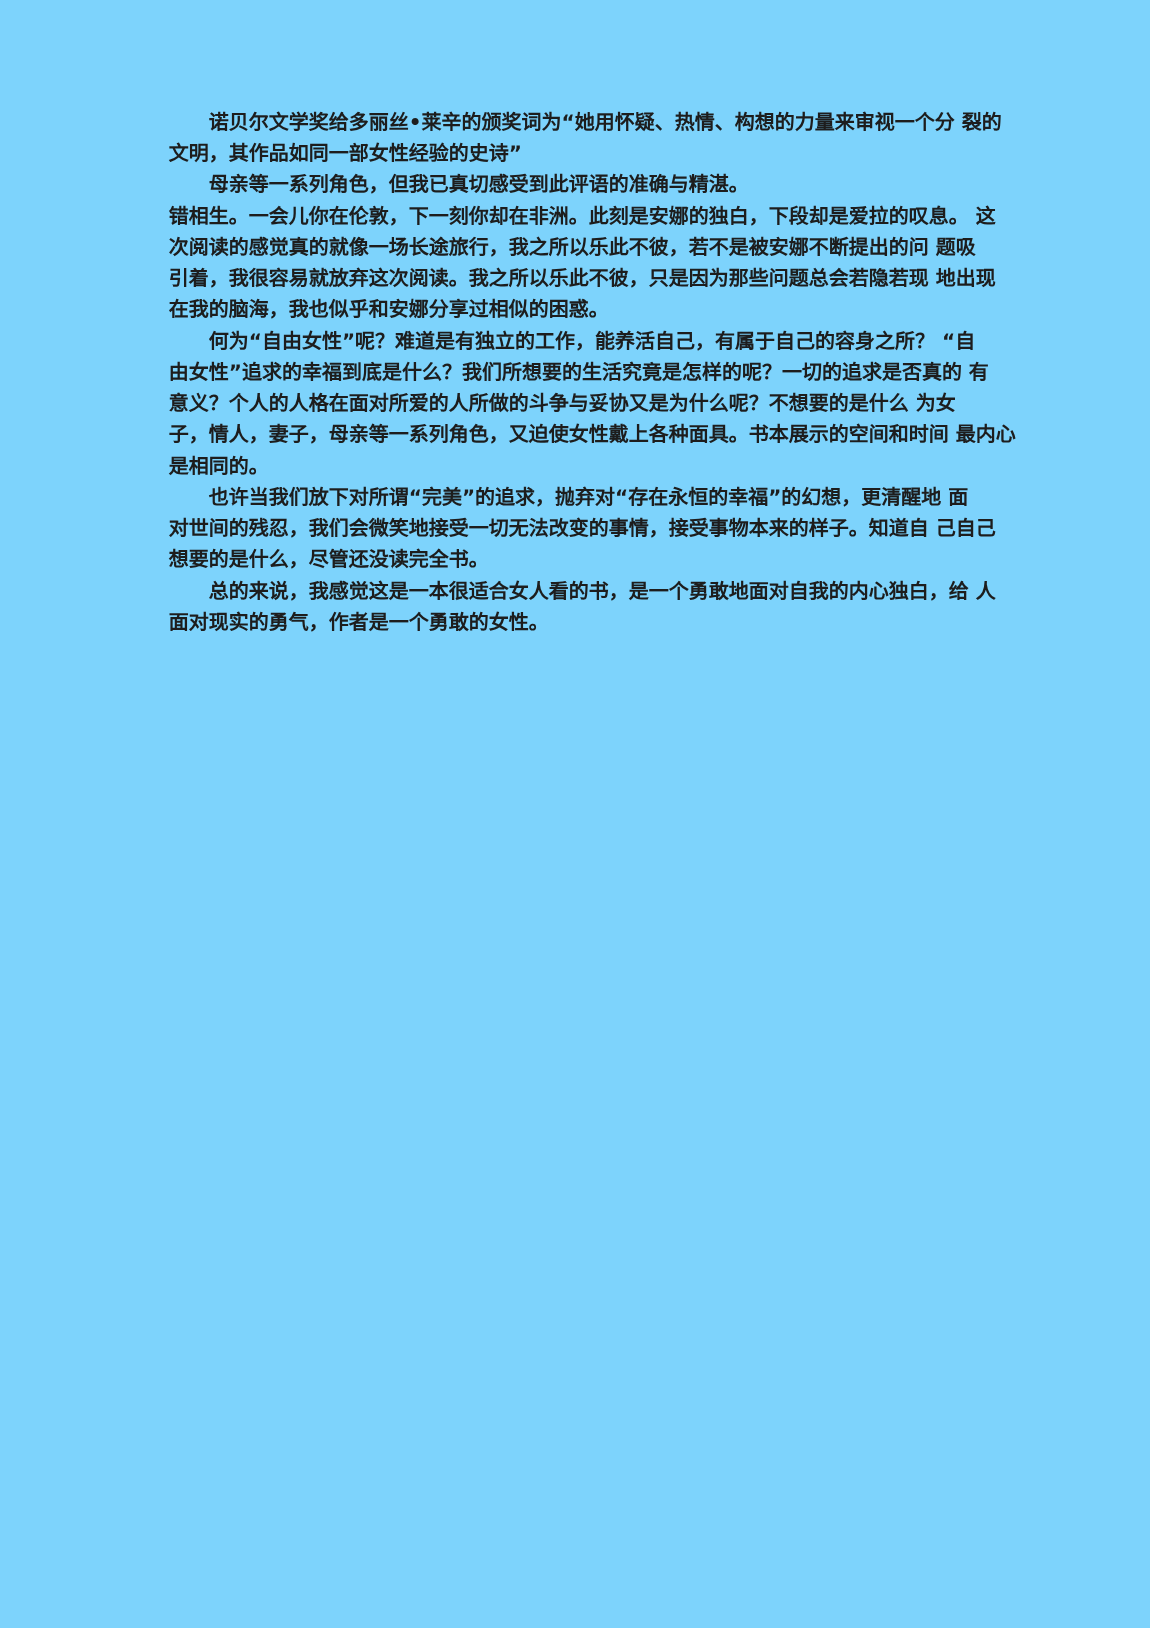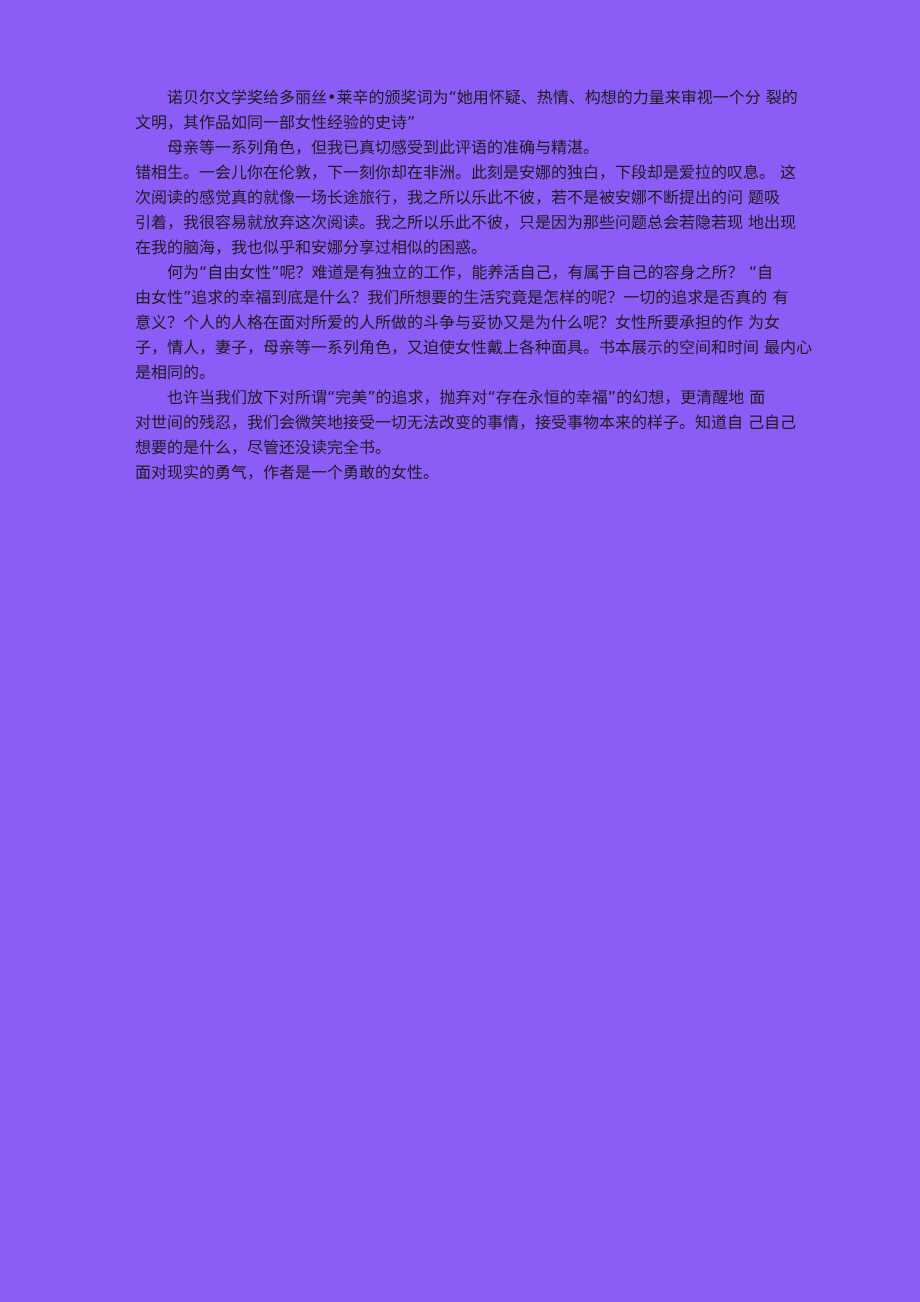--- a/index.html
+++ b/index.html
@@ -30,32 +30,33 @@
     white-space: pre;
     height: 25px;
   }
   .text-line.first-line {
     text-indent: 32px;
   }
 </style>
 </head>
 <body>
 
-<div class="page" style="background: #8b5cf6;">
+<div class="page" style="background: #7dd3fc; font-weight: bold;">
   <div class="text-block" style="color: rgb(29, 29, 29);">
       <div class="text-line first-line">诺贝尔文学奖给多丽丝•莱辛的颁奖词为“她用怀疑、热情、构想的力量来审视一个分 裂的</div>
       <div class="text-line">文明，其作品如同一部女性经验的史诗”</div>
       <div class="text-line first-line">母亲等一系列角色，但我已真切感受到此评语的准确与精湛。</div>
       <div class="text-line">错相生。一会儿你在伦敦，下一刻你却在非洲。此刻是安娜的独白，下段却是爱拉的叹息。 这</div>
       <div class="text-line">次阅读的感觉真的就像一场长途旅行，我之所以乐此不彼，若不是被安娜不断提出的问 题吸</div>
       <div class="text-line">引着，我很容易就放弃这次阅读。我之所以乐此不彼，只是因为那些问题总会若隐若现 地出现</div>
       <div class="text-line">在我的脑海，我也似乎和安娜分享过相似的困惑。</div>
       <div class="text-line first-line">何为“自由女性”呢？难道是有独立的工作，能养活自己，有属于自己的容身之所？ “自</div>
       <div class="text-line">由女性”追求的幸福到底是什么？我们所想要的生活究竟是怎样的呢？一切的追求是否真的 有</div>
-      <div class="text-line">意义？个人的人格在面对所爱的人所做的斗争与妥协又是为什么呢？女性所要承担的作 为女</div>
+      <div class="text-line">意义？个人的人格在面对所爱的人所做的斗争与妥协又是为什么呢？不想要的是什么 为女</div>
       <div class="text-line">子，情人，妻子，母亲等一系列角色，又迫使女性戴上各种面具。书本展示的空间和时间 最内心</div>
       <div class="text-line">是相同的。</div>
       <div class="text-line first-line">也许当我们放下对所谓“完美”的追求，抛弃对“存在永恒的幸福”的幻想，更清醒地 面</div>
       <div class="text-line">对世间的残忍，我们会微笑地接受一切无法改变的事情，接受事物本来的样子。知道自 己自己</div>
       <div class="text-line">想要的是什么，尽管还没读完全书。</div>
+      <div class="text-line first-line">总的来说，我感觉这是一本很适合女人看的书，是一个勇敢地面对自我的内心独白，给 人</div>
       <div class="text-line">面对现实的勇气，作者是一个勇敢的女性。</div>
     </div>
 </div>
 
 </body></html>

